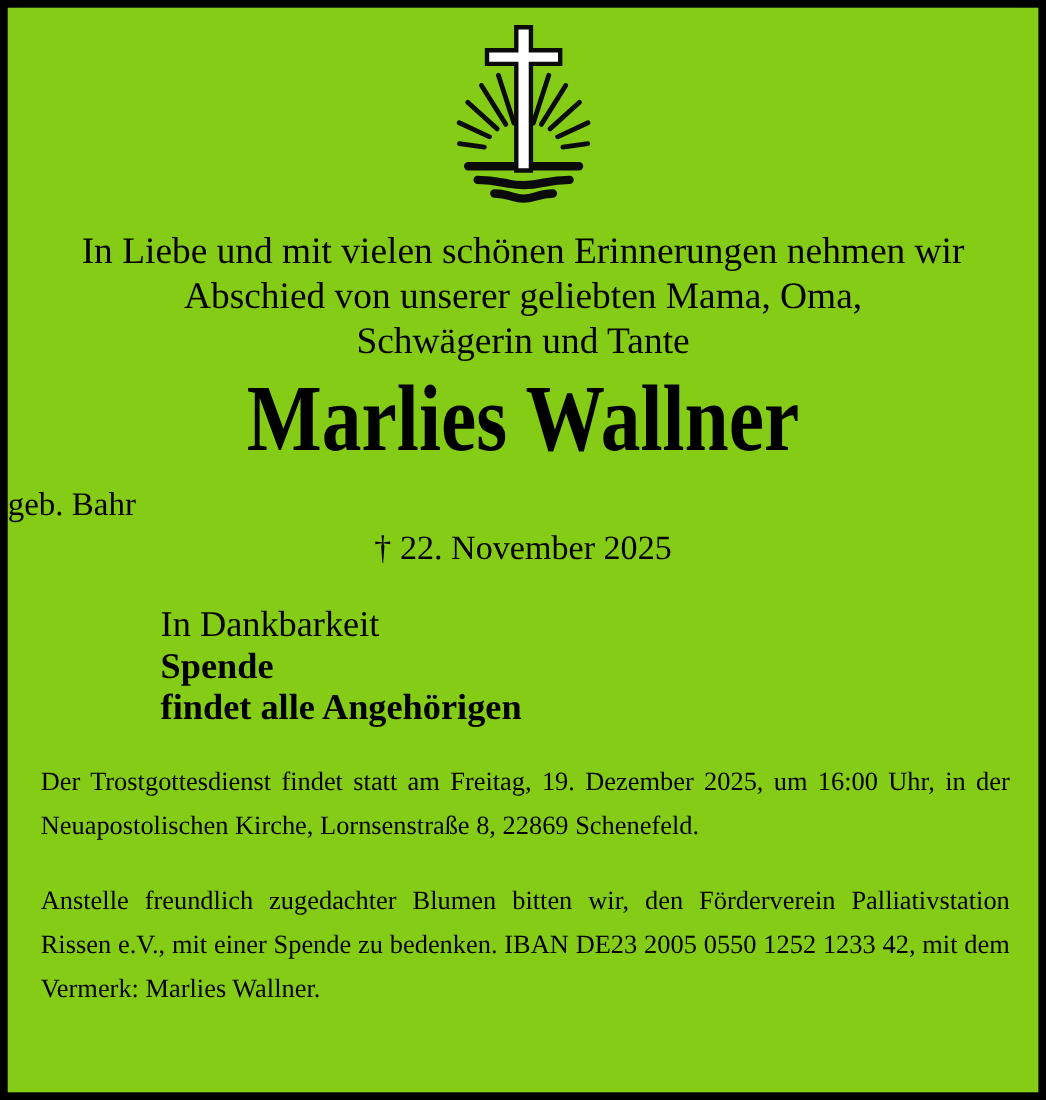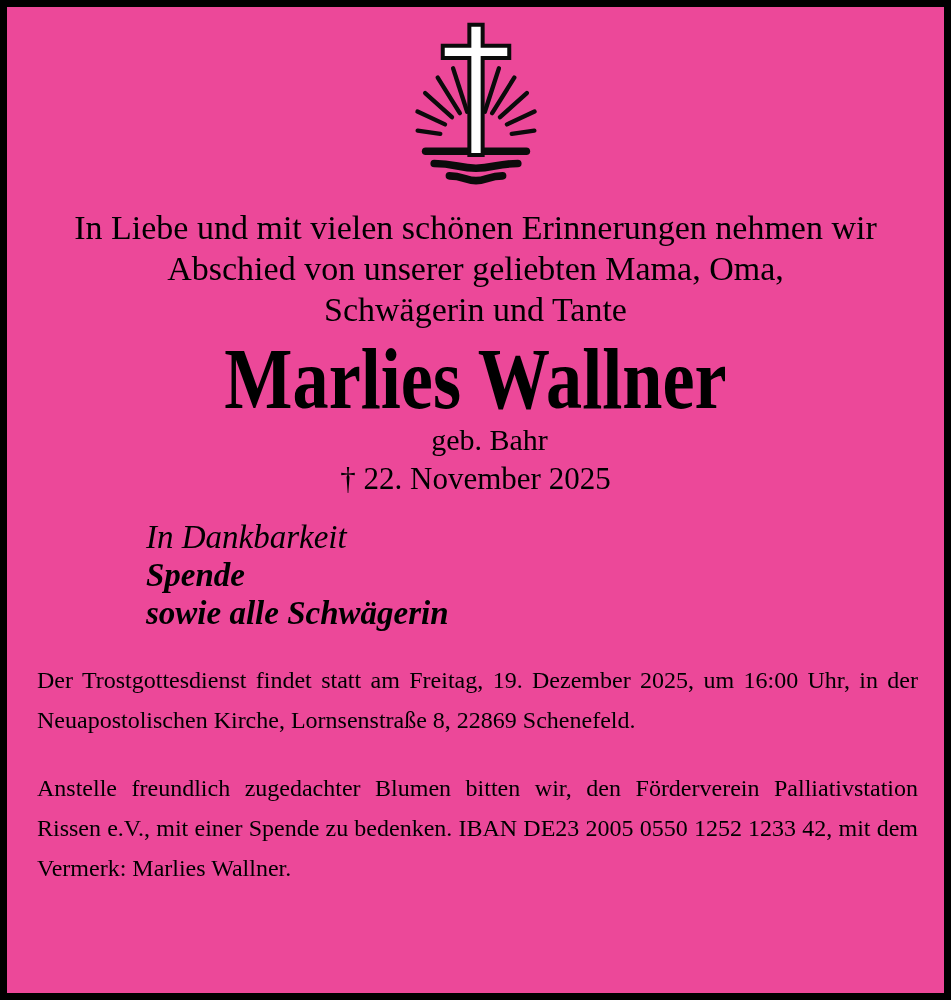--- a/index.html
+++ b/index.html
@@ -6,21 +6,21 @@
     margin: 0;
     padding: 0;
     background: #ffffff;
   }
   .page {
     position: relative;
     width: 951px;
     height: 1000px;
     box-sizing: border-box;
     border: 7px solid #000000;
-    background: #ec4899;
+    background: #84cc16;
     color: #000000;
     font-family: "Liberation Serif", "DejaVu Serif", serif;
     overflow: hidden;
   }
   .emblem-wrap {
     margin-top: 14px;
     text-align: center;
   }
   .emblem-wrap svg {
     display: inline-block;
@@ -36,39 +36,37 @@
     margin-top: 8px;
     text-align: center;
     font-size: 86px;
     font-weight: bold;
     line-height: 82px;
     transform: scaleX(0.84);
     transform-origin: 50% 50%;
     white-space: nowrap;
   }
   .maiden {
-    margin-top: 2px;
-    text-align: center;
+    margin-top: 20px;
+    text-align: left;
     font-size: 30px;
     line-height: 36px;
-    padding-left: 28px;
   }
   .dates {
     margin-top: 2px;
     display: flex;
     justify-content: center;
     gap: 56px;
     font-size: 31px;
     line-height: 38px;
   }
   .mourners {
-    margin: 20px 30px 0 139px;
+    margin: 32px 30px 0 139px;
     font-size: 33px;
     line-height: 38px;
-    font-style: italic;
   }
   .mourners .bold-line {
     font-weight: bold;
   }
   .body-par {
     margin: 28px 26px 0 30px;
     font-size: 24px;
     line-height: 40px;
     text-align: justify;
   }
@@ -117,20 +115,20 @@
 
   <div class="maiden">geb. Bahr</div>
 
   <div class="dates">
     <span>† 22. November 2025</span>
   </div>
 
   <div class="mourners">
     <div>In Dankbarkeit</div>
     <div class="bold-line">Spende</div>
-    <div class="bold-line">sowie alle Schwägerin</div>
+    <div class="bold-line">findet alle Angehörigen</div>
   </div>
 
   <div class="body-par">Der Trostgottesdienst findet statt am Freitag, 19. Dezember 2025, um 16:00 Uhr, in der Neuapostolischen Kirche, Lornsenstraße 8, 22869 Schenefeld.</div>
 
   <div class="body-par second">Anstelle freundlich zugedachter Blumen bitten wir, den Förderverein Palliativstation Rissen e.V., mit einer Spende zu bedenken. IBAN DE23 2005 0550 1252 1233 42, mit dem Vermerk: Marlies Wallner.</div>
 
 </div>
 
 </body></html>

